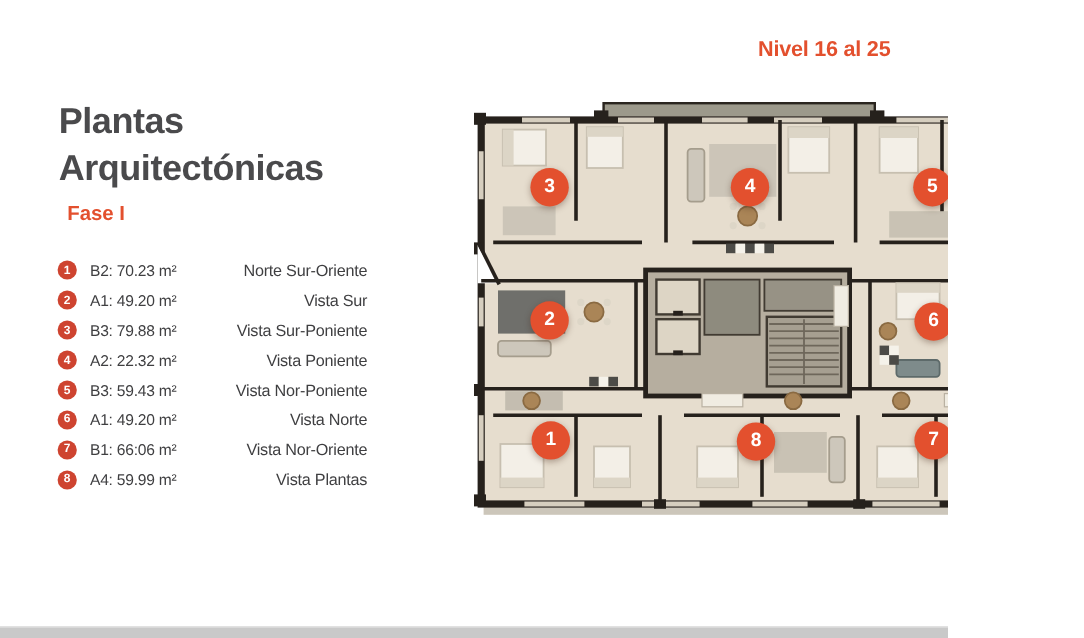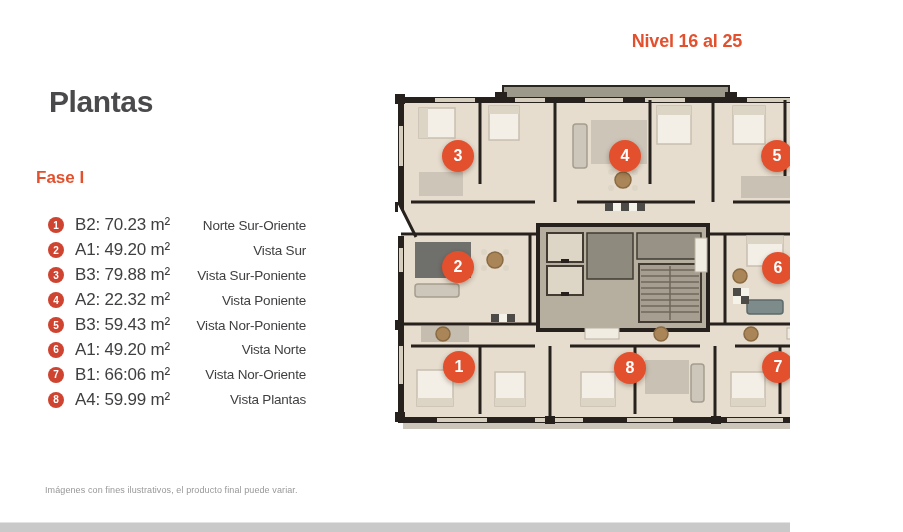--- a/index.html
+++ b/index.html
@@ -20,21 +20,21 @@
     color:var(--accent, #E3502E);
     letter-spacing:-0.2px;
   }
   .page-title {
     position:absolute; left:49px; top:82px;
     font-size:30px; font-weight:700; line-height:39px;
     color:var(--title_text, #4A4A4C);
     letter-spacing:-0.4px;
   }
   .phase-label {
-    position:absolute; left:36px; top:168px;
+    position:absolute; left:56px; top:168px;
     font-size:17px; font-weight:700;
     color:var(--accent, #E3502E);
   }
 
   
   .legend {
     position:absolute; left:48px; top:213px; width:258px;
   }
   .legend-row {
     display:flex; align-items:center;
@@ -42,21 +42,21 @@
   }
   .legend-badge {
     flex:0 0 auto;
     width:16px; height:16px; border-radius:50%;
     background:var(--legend_badge, #CE4430);
     color:#ffffff; font-size:10px; font-weight:700;
     display:flex; align-items:center; justify-content:center;
     margin-right:11px;
   }
   .legend-unit {
-    font-size:17px; color:var(--body_text, #3F3F41);
+    font-size:13px; color:var(--body_text, #3F3F41);
     letter-spacing:-0.2px; white-space:nowrap;
   }
   .legend-vista {
     margin-left:auto;
     font-size:13.5px; color:var(--body_text, #3F3F41);
     letter-spacing:-0.2px; white-space:nowrap; text-align:right;
   }
 
   
   .plan {
@@ -93,21 +93,21 @@
     background:#c9c9c9; border-top:1px solid #e3e3e3;
   }
 </style>
 </head>
 <body>
 
 <div class="slide">
 
   <div class="level-label">Nivel 16 al 25</div>
 
-  <h1 class="page-title"><span>Plantas</span><br></h1>
+  <h1 class="page-title"><span>Plantas</span><br><span>Arquitectónicas</span></h1>
 
   <div class="phase-label">Fase I</div>
 
   <div class="legend">
     <div class="legend-row">
       <span class="legend-badge">
           <span>1</span>
         </span>
       <span class="legend-unit">B2: 70.23 m²</span>
       <span class="legend-vista">Norte Sur-Oriente</span>
@@ -350,17 +350,16 @@
         <span>6</span>
       </div>
     <div class="plan-marker m7">
         <span>7</span>
       </div>
     <div class="plan-marker m8">
         <span>8</span>
       </div>
   </div>
 
-  <div class="disclaimer">Imágenes con fines ilustrativos, el producto final puede variar.</div>
 
   <div class="bottom-bar"></div>
 
 </div>
 
 </body></html>

